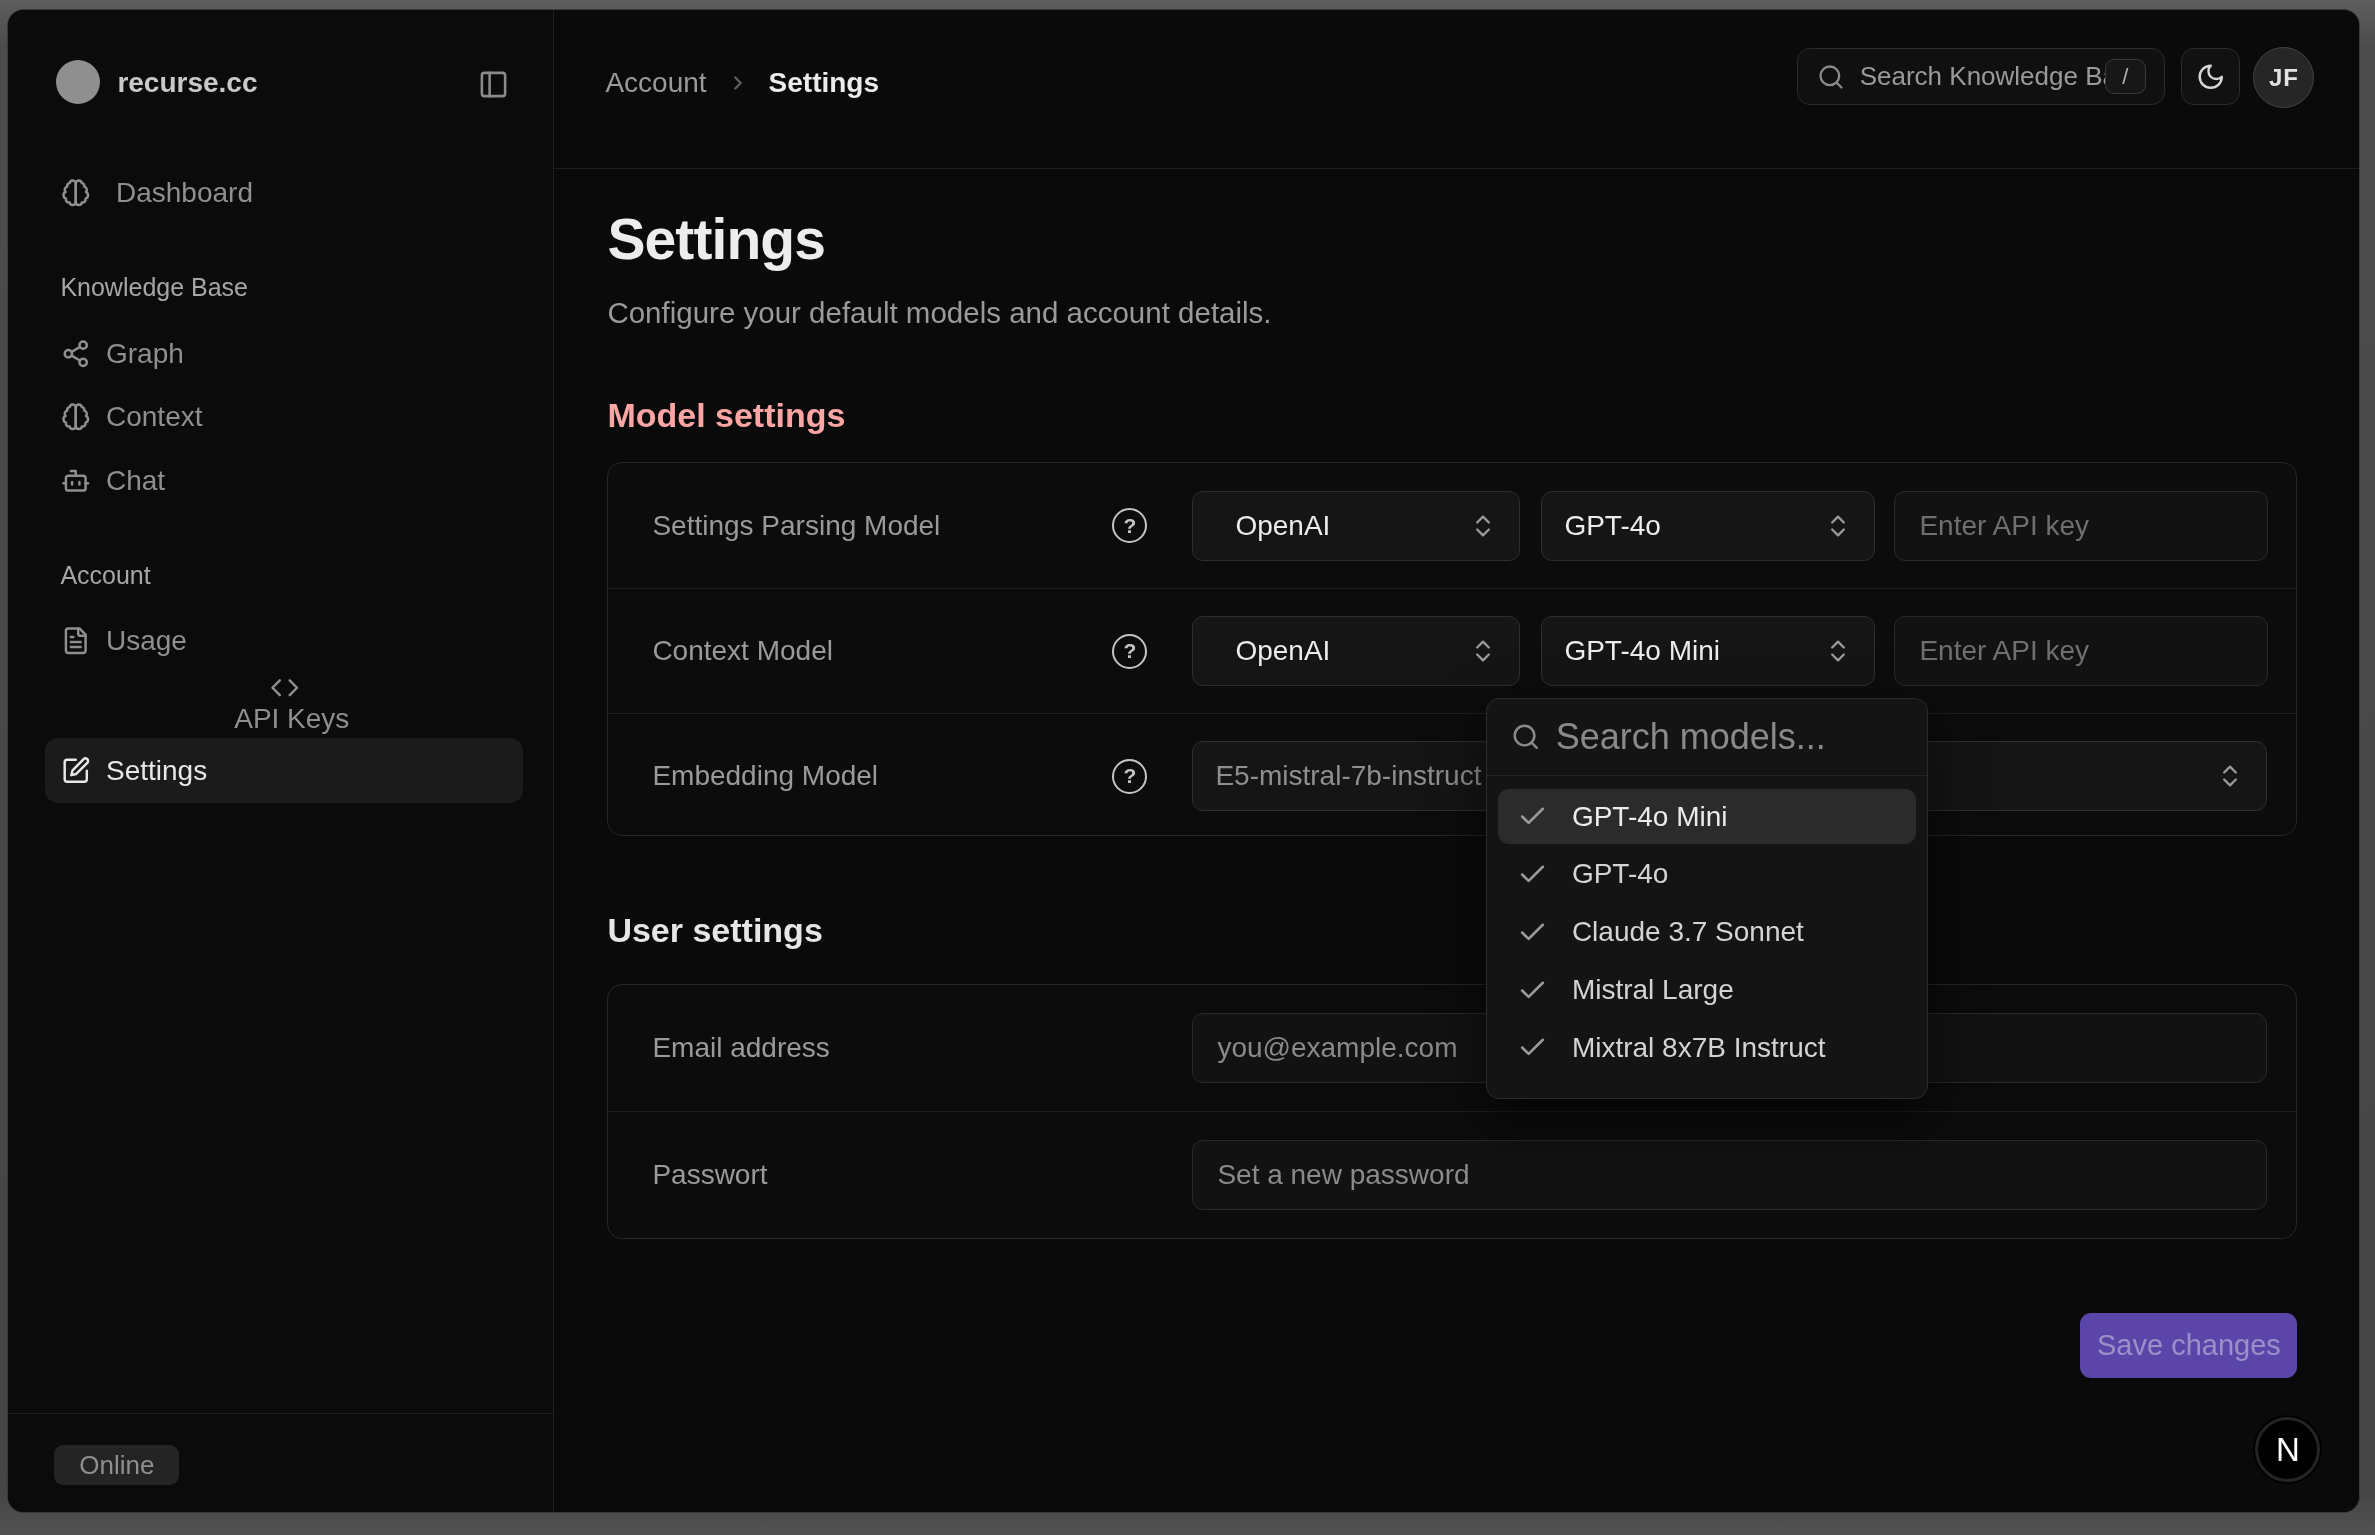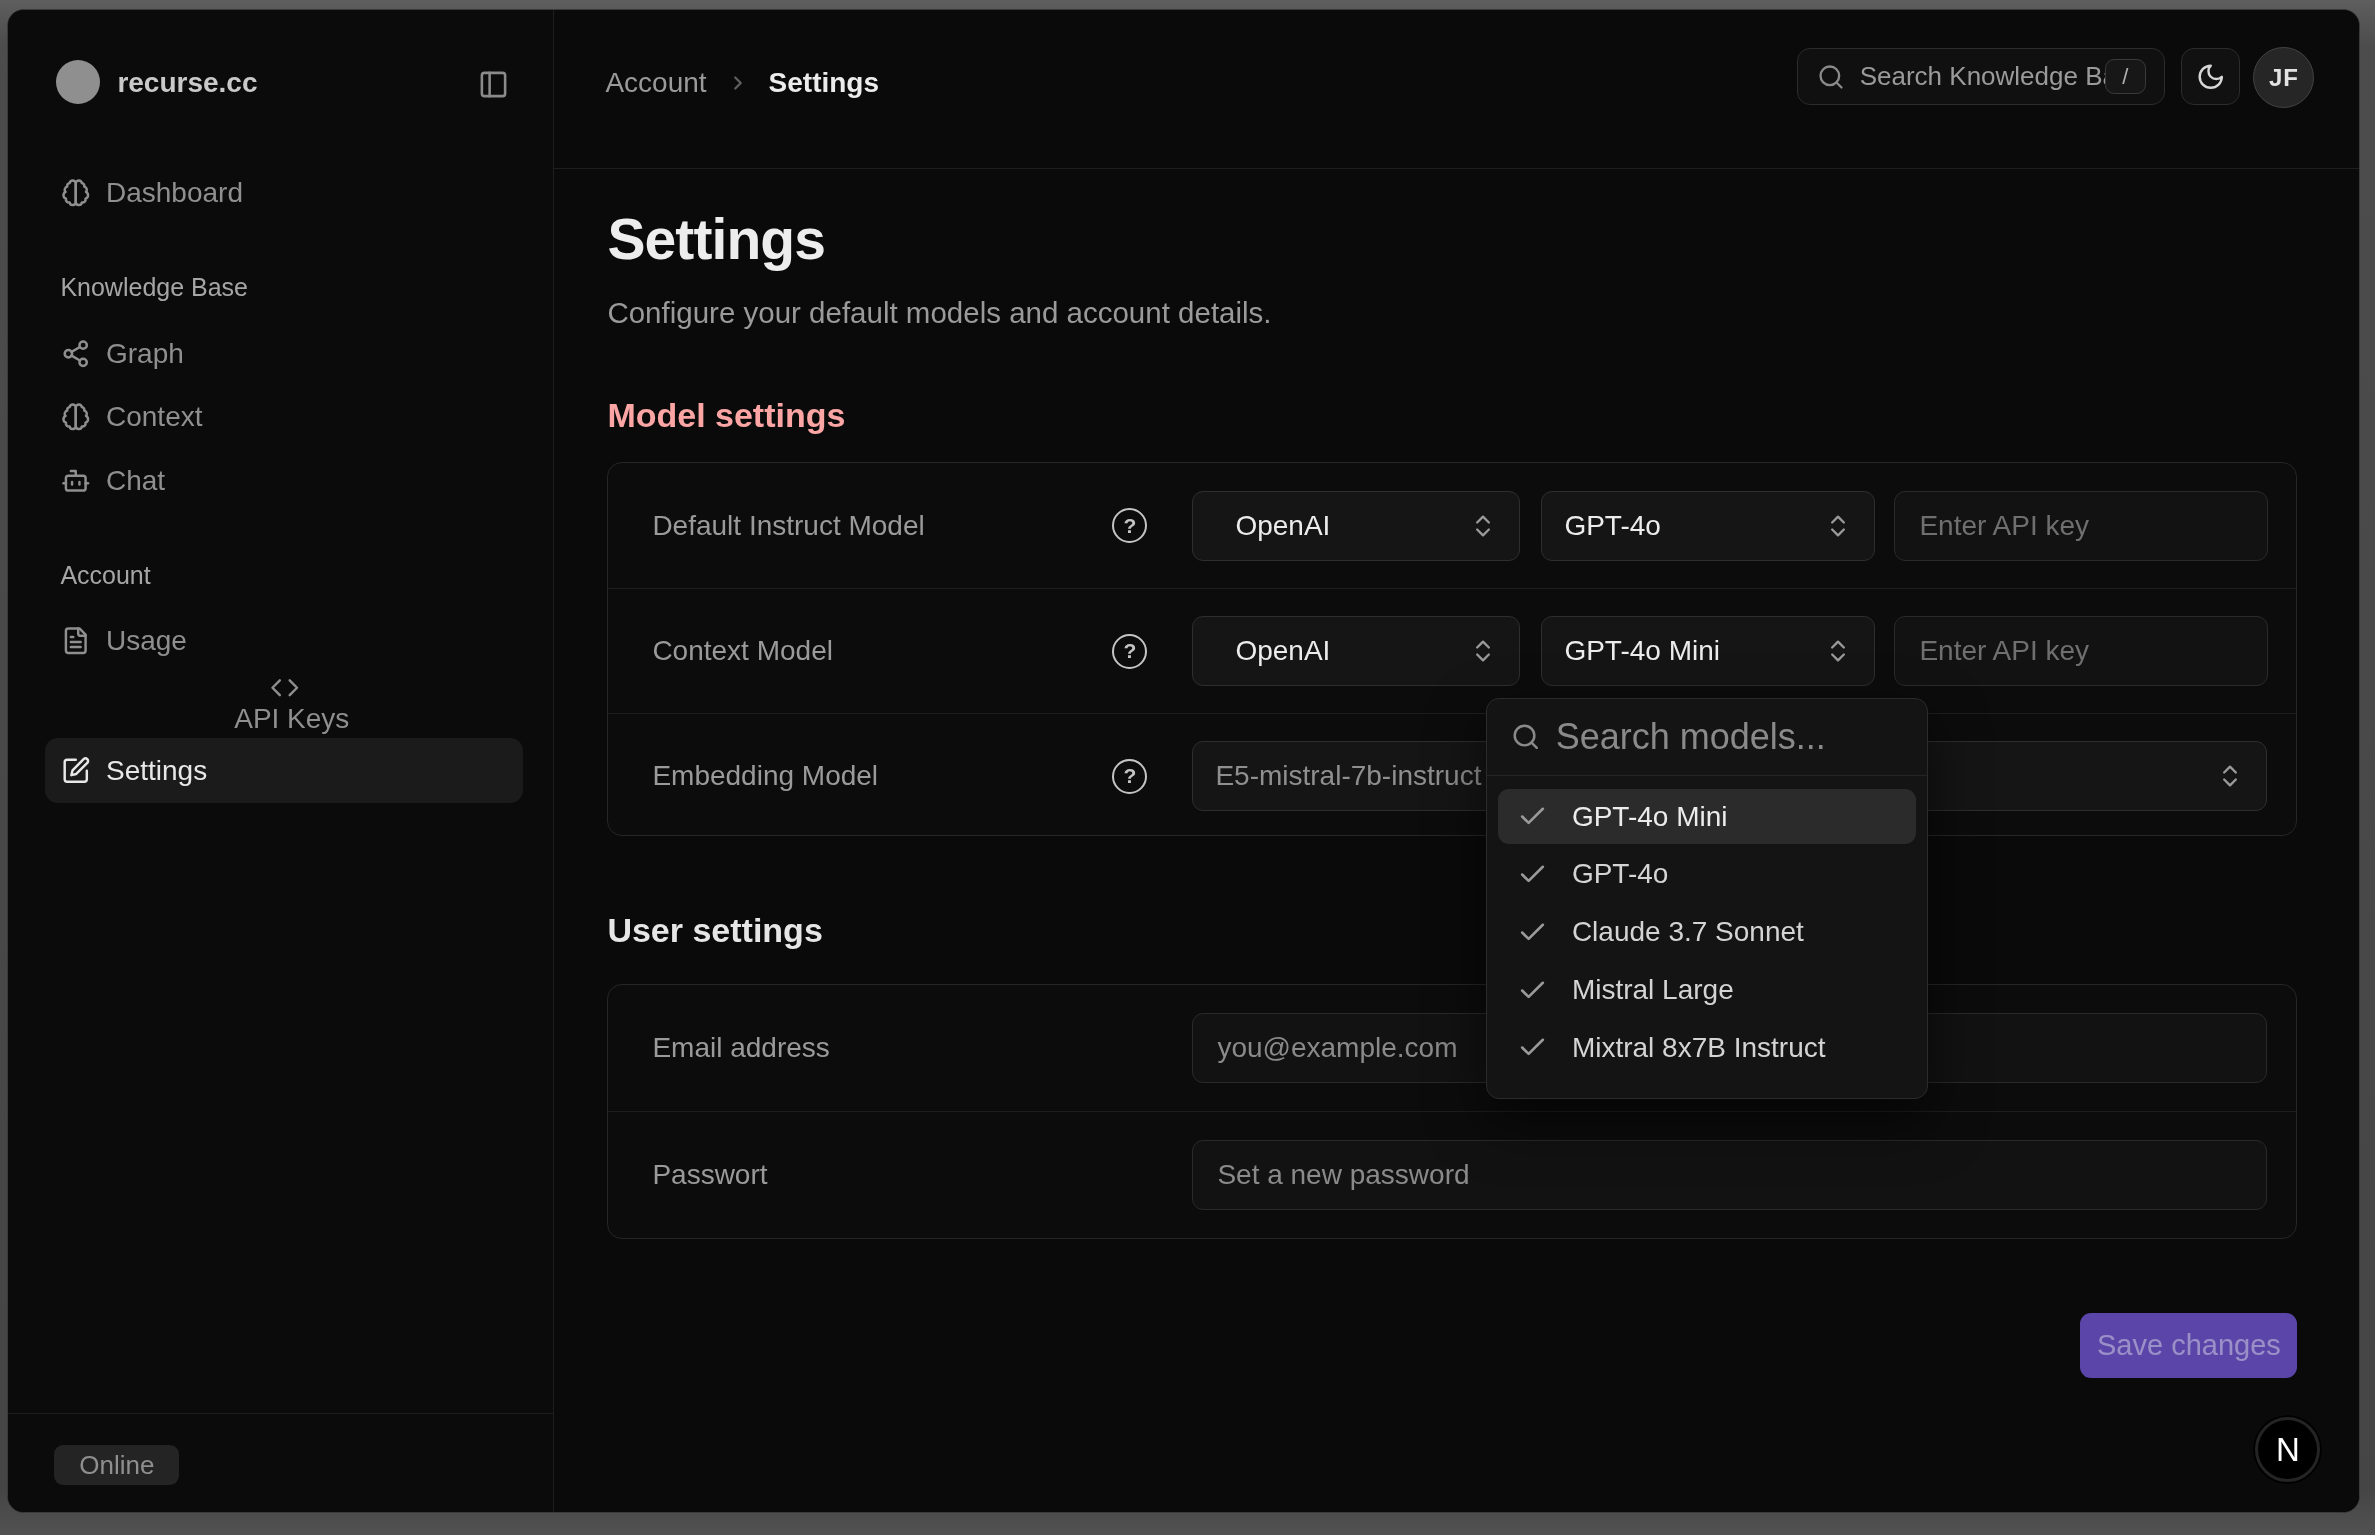--- a/index.html
+++ b/index.html
@@ -152,21 +152,21 @@
       <div class="brand-name">recurse.cc</div>
       <button class="panel-toggle">
         <span>
             <svg width="31" height="31" viewBox="0 0 24 24">
               <use href="#ic-panel-left"></use>
             </svg>
           </span>
       </button>
     </div>
 
-    <div class="nav-item" style="top:150px;">
+    <div class="nav-item" style="top:150px;gap:10px;">
       <span class="icn">
           <svg width="29.5" height="29.5" viewBox="0 0 24 24">
             <use href="#ic-brain"></use>
           </svg>
         </span>
       <span>Dashboard</span>
     </div>
 
     <div class="nav-section" style="top:263px;">Knowledge Base</div>
 
@@ -258,21 +258,21 @@
     </header>
 
     <h1 class="page-title">Settings</h1>
     <p class="page-subtitle">Configure your default models and account details.</p>
 
     <h2 class="section-title-models">Model settings</h2>
 
     <div class="card card-models">
 
       <div class="frow">
-        <span class="frow-label">Default Instruct Model</span>
+        <span class="frow-label">Settings Parsing Model</span>
         <span class="help-ic">?</span>
         <div class="select sel-provider">
           <span class="sel-val">OpenAI</span>
           <span class="chev">
               <svg width="28" height="28" viewBox="0 0 24 24">
                 <use href="#ic-chevrons"></use>
               </svg>
             </span>
         </div>
         <div class="select sel-model">

